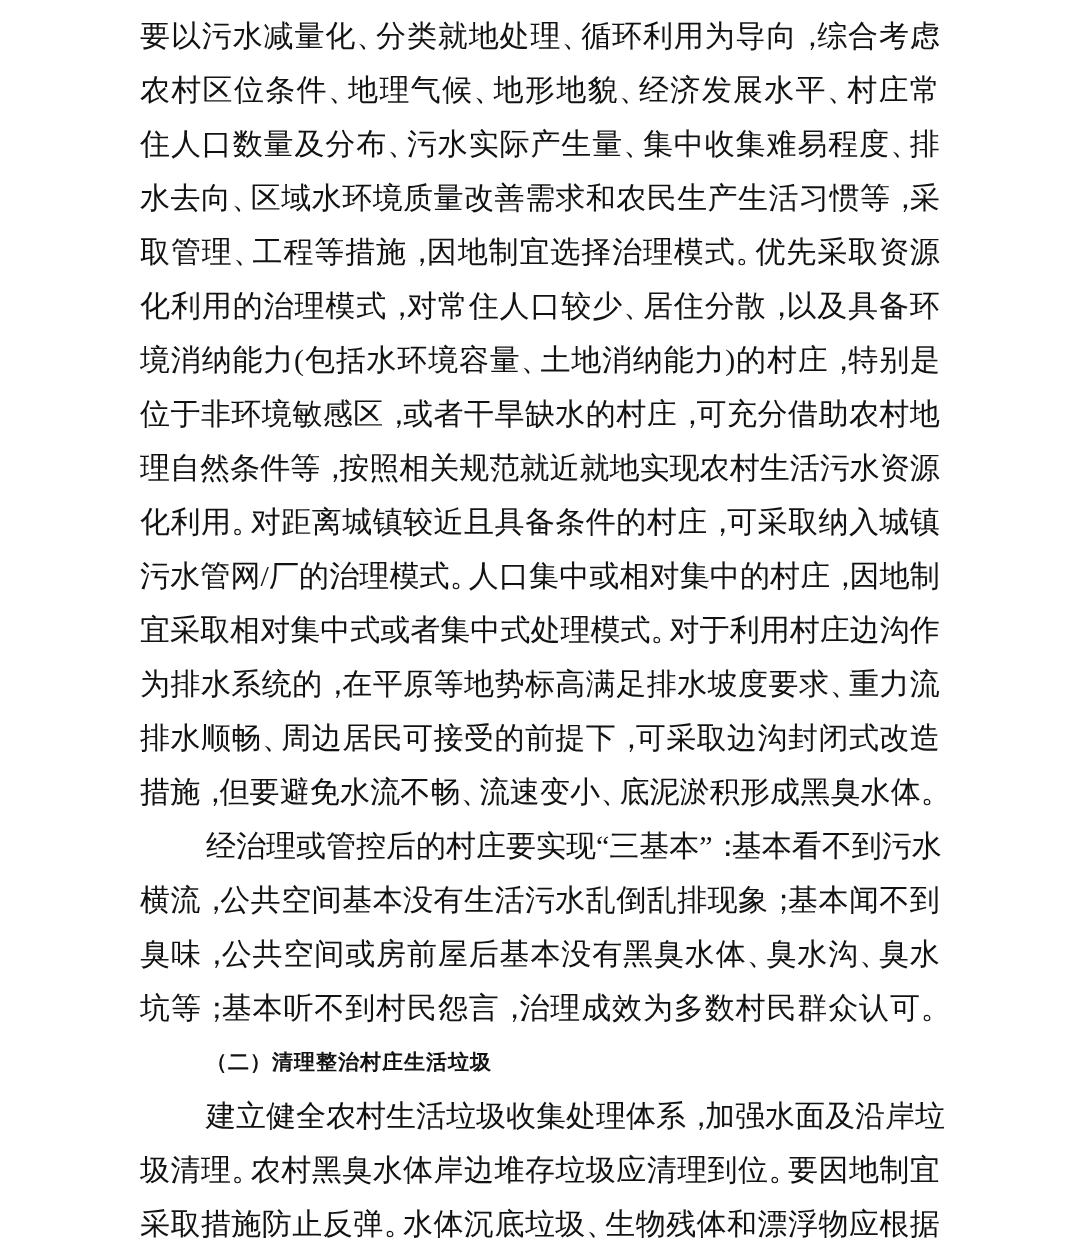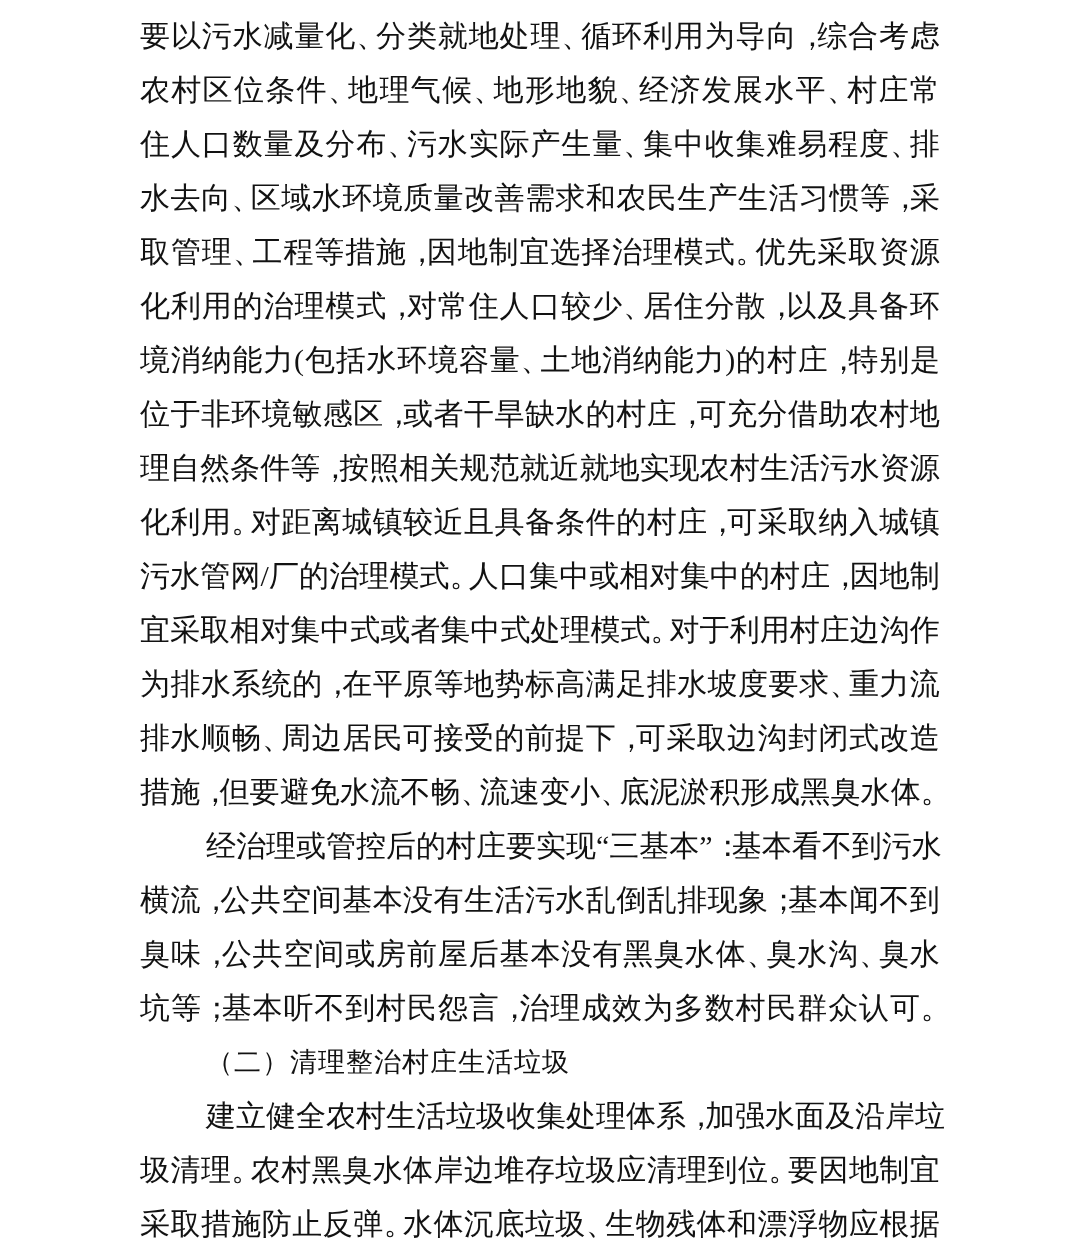--- a/index.html
+++ b/index.html
@@ -37,22 +37,22 @@
   .line span.punct {
     width: 19px;
     overflow: visible;
   }
   .indent {
     padding-left: 66px;
   }
   .heading {
     display: block;
     line-height: 54px;
-    font-weight: normal;
-    font-size: 27px;
+    font-weight: bold;
+    font-size: 21px;
     justify-content: flex-start;
     letter-spacing: 1px;
   }
 </style>
 </head>
 <body>
 
 <div class="page">
   <div class="doc">
       <div class="line body">

